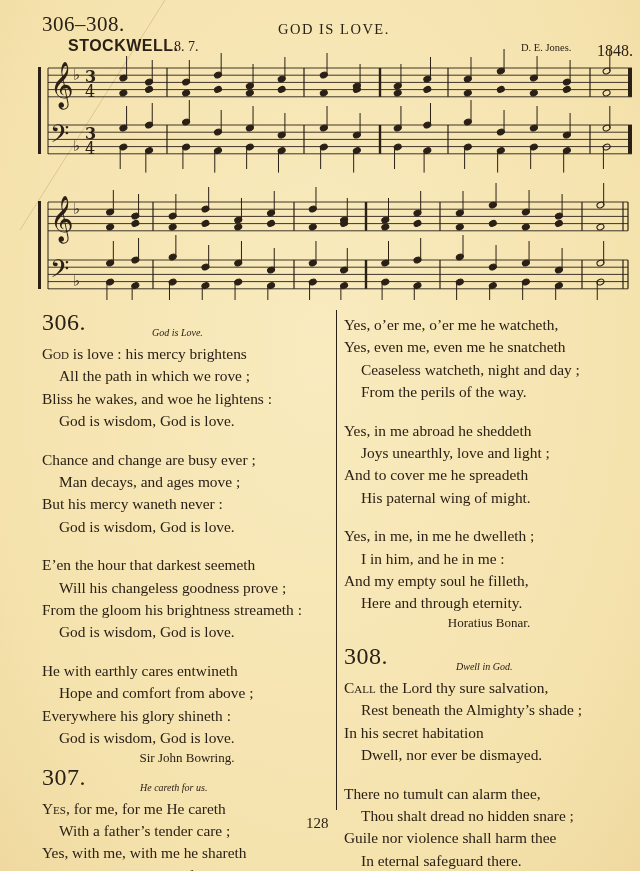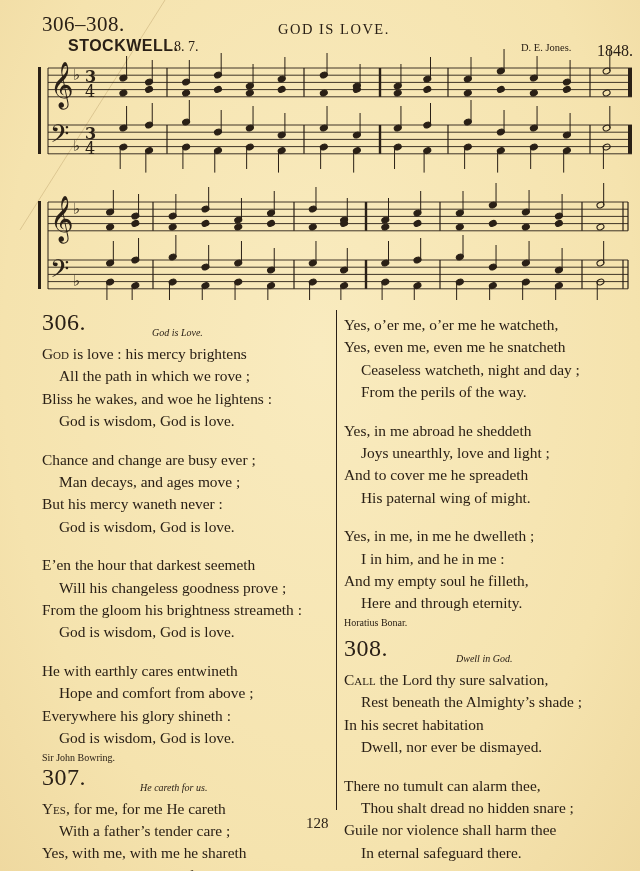--- a/index.html
+++ b/index.html
@@ -22,21 +22,21 @@
   svg.music { position: absolute; left: 0; top: 0; }
   .col { position: absolute; font-size: 15.4px; line-height: 22.4px; }
   .col-left { left: 42px; top: 313px; width: 290px; }
   .col-right { left: 344px; top: 314px; width: 290px; }
   .hymn-head { position: relative; height: 30px; }
   .hymn-num { font-size: 24px; position: absolute; left: 0; top: -2px; letter-spacing: 0.5px; }
   .hymn-sub { font-style: italic; font-size: 10px; position: absolute; top: 9px; }
   .line { display: block; white-space: nowrap; }
   .line.indent { padding-left: 17px; }
   .stanza-gap { height: 16px; }
-  .attrib { font-size: 10px; text-align: left; line-height: 16px; padding-right: 0; }
+  .attrib { font-size: 13px; text-align: center; line-height: 16px; padding-right: 0; }
   .sc { font-variant: small-caps; text-align: right; }
   .divider { position: absolute; left: 336px; top: 310px; width: 1.3px; height: 500px; background: #2a2016; }
   .page-number { left: 306px; top: 815px; font-size: 15px; }
   .crease { position: absolute; left: 0; top: 0; }
 </style>
 </head>
 <body>
 
 <div class="page">
 
@@ -397,21 +397,21 @@
       <div class="stanza-gap"></div>
       <div>
         <span class="line">Yes, in me, in me he dwelleth ;</span>
         <span class="line indent">I in him, and he in me :</span>
         <span class="line">And my empty soul he filleth,</span>
         <span class="line indent">Here and through eternity.</span>
       </div>
       <div class="attrib">Horatius Bonar.</div>
     </div>
 
-    <div style="margin-top:8px">
+    <div style="margin-top:16px">
       <div class="hymn-head">
         <span class="hymn-num">308.</span>
         <span class="hymn-sub" style="left:112px">Dwell in God.</span>
       </div>
       <div>
         <span class="line"><span class="sc">Call</span><span> the Lord thy sure salvation,</span></span>
         <span class="line indent">Rest beneath the Almighty’s shade ;</span>
         <span class="line">In his secret habitation</span>
         <span class="line indent">Dwell, nor ever be dismayed.</span>
       </div>

